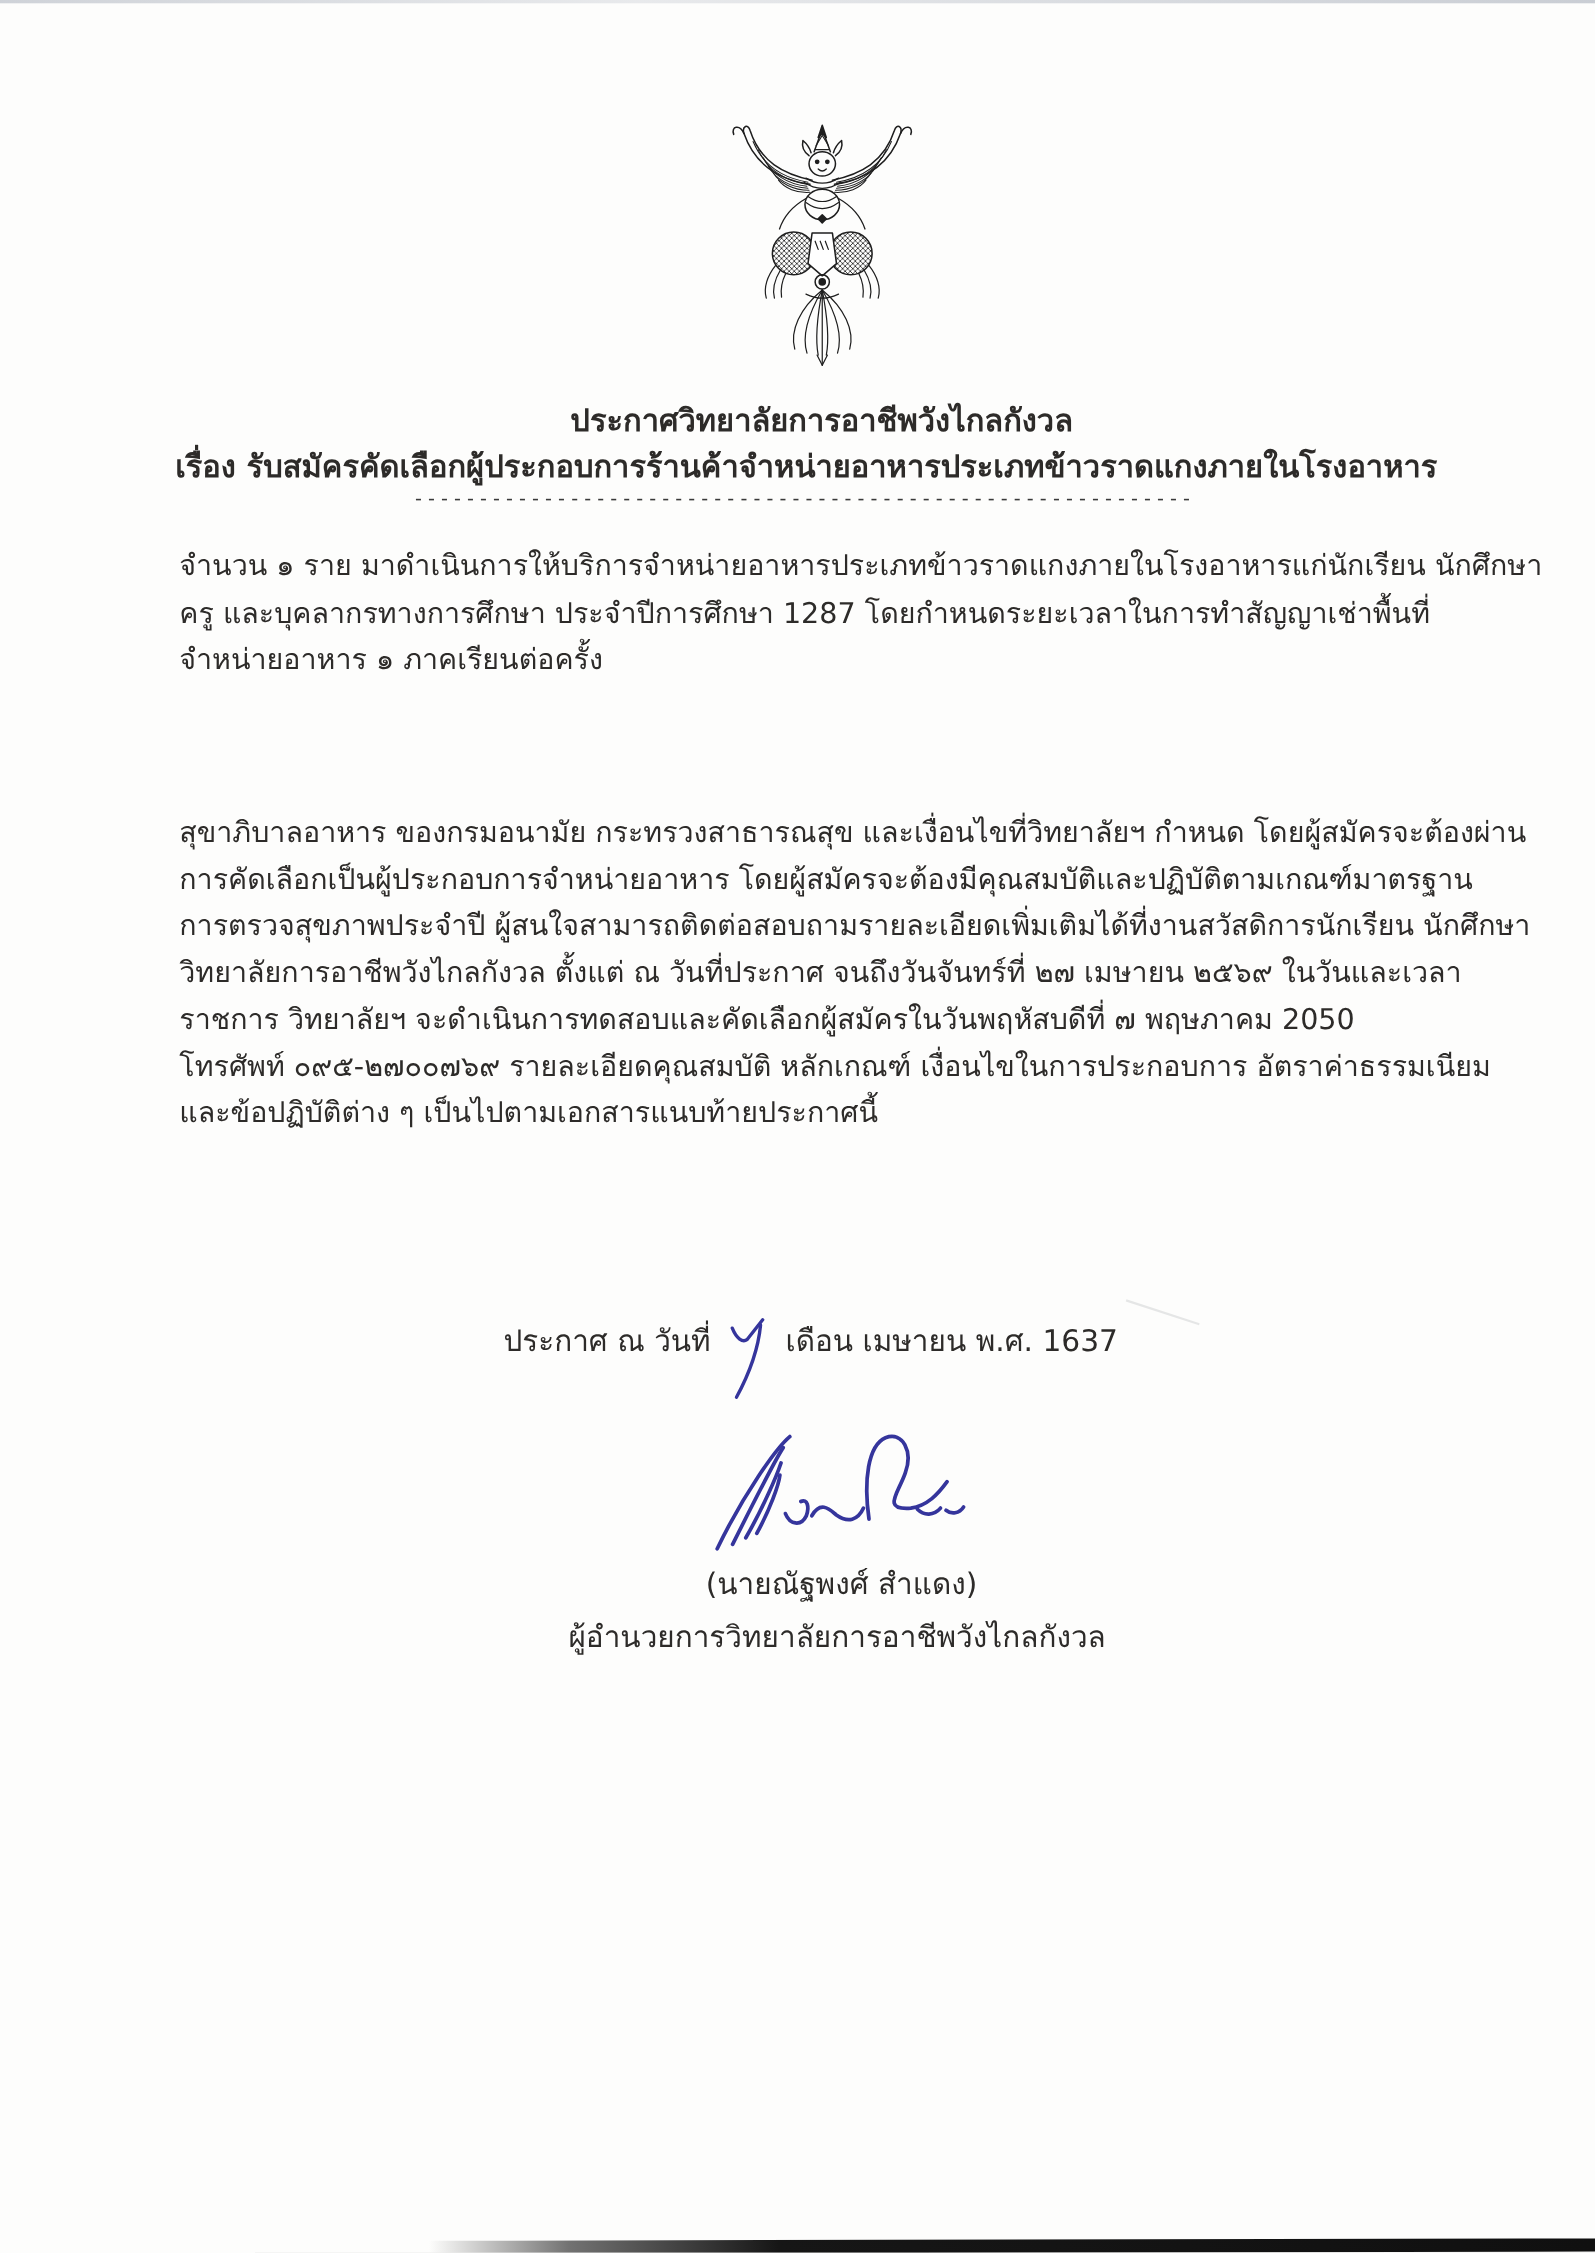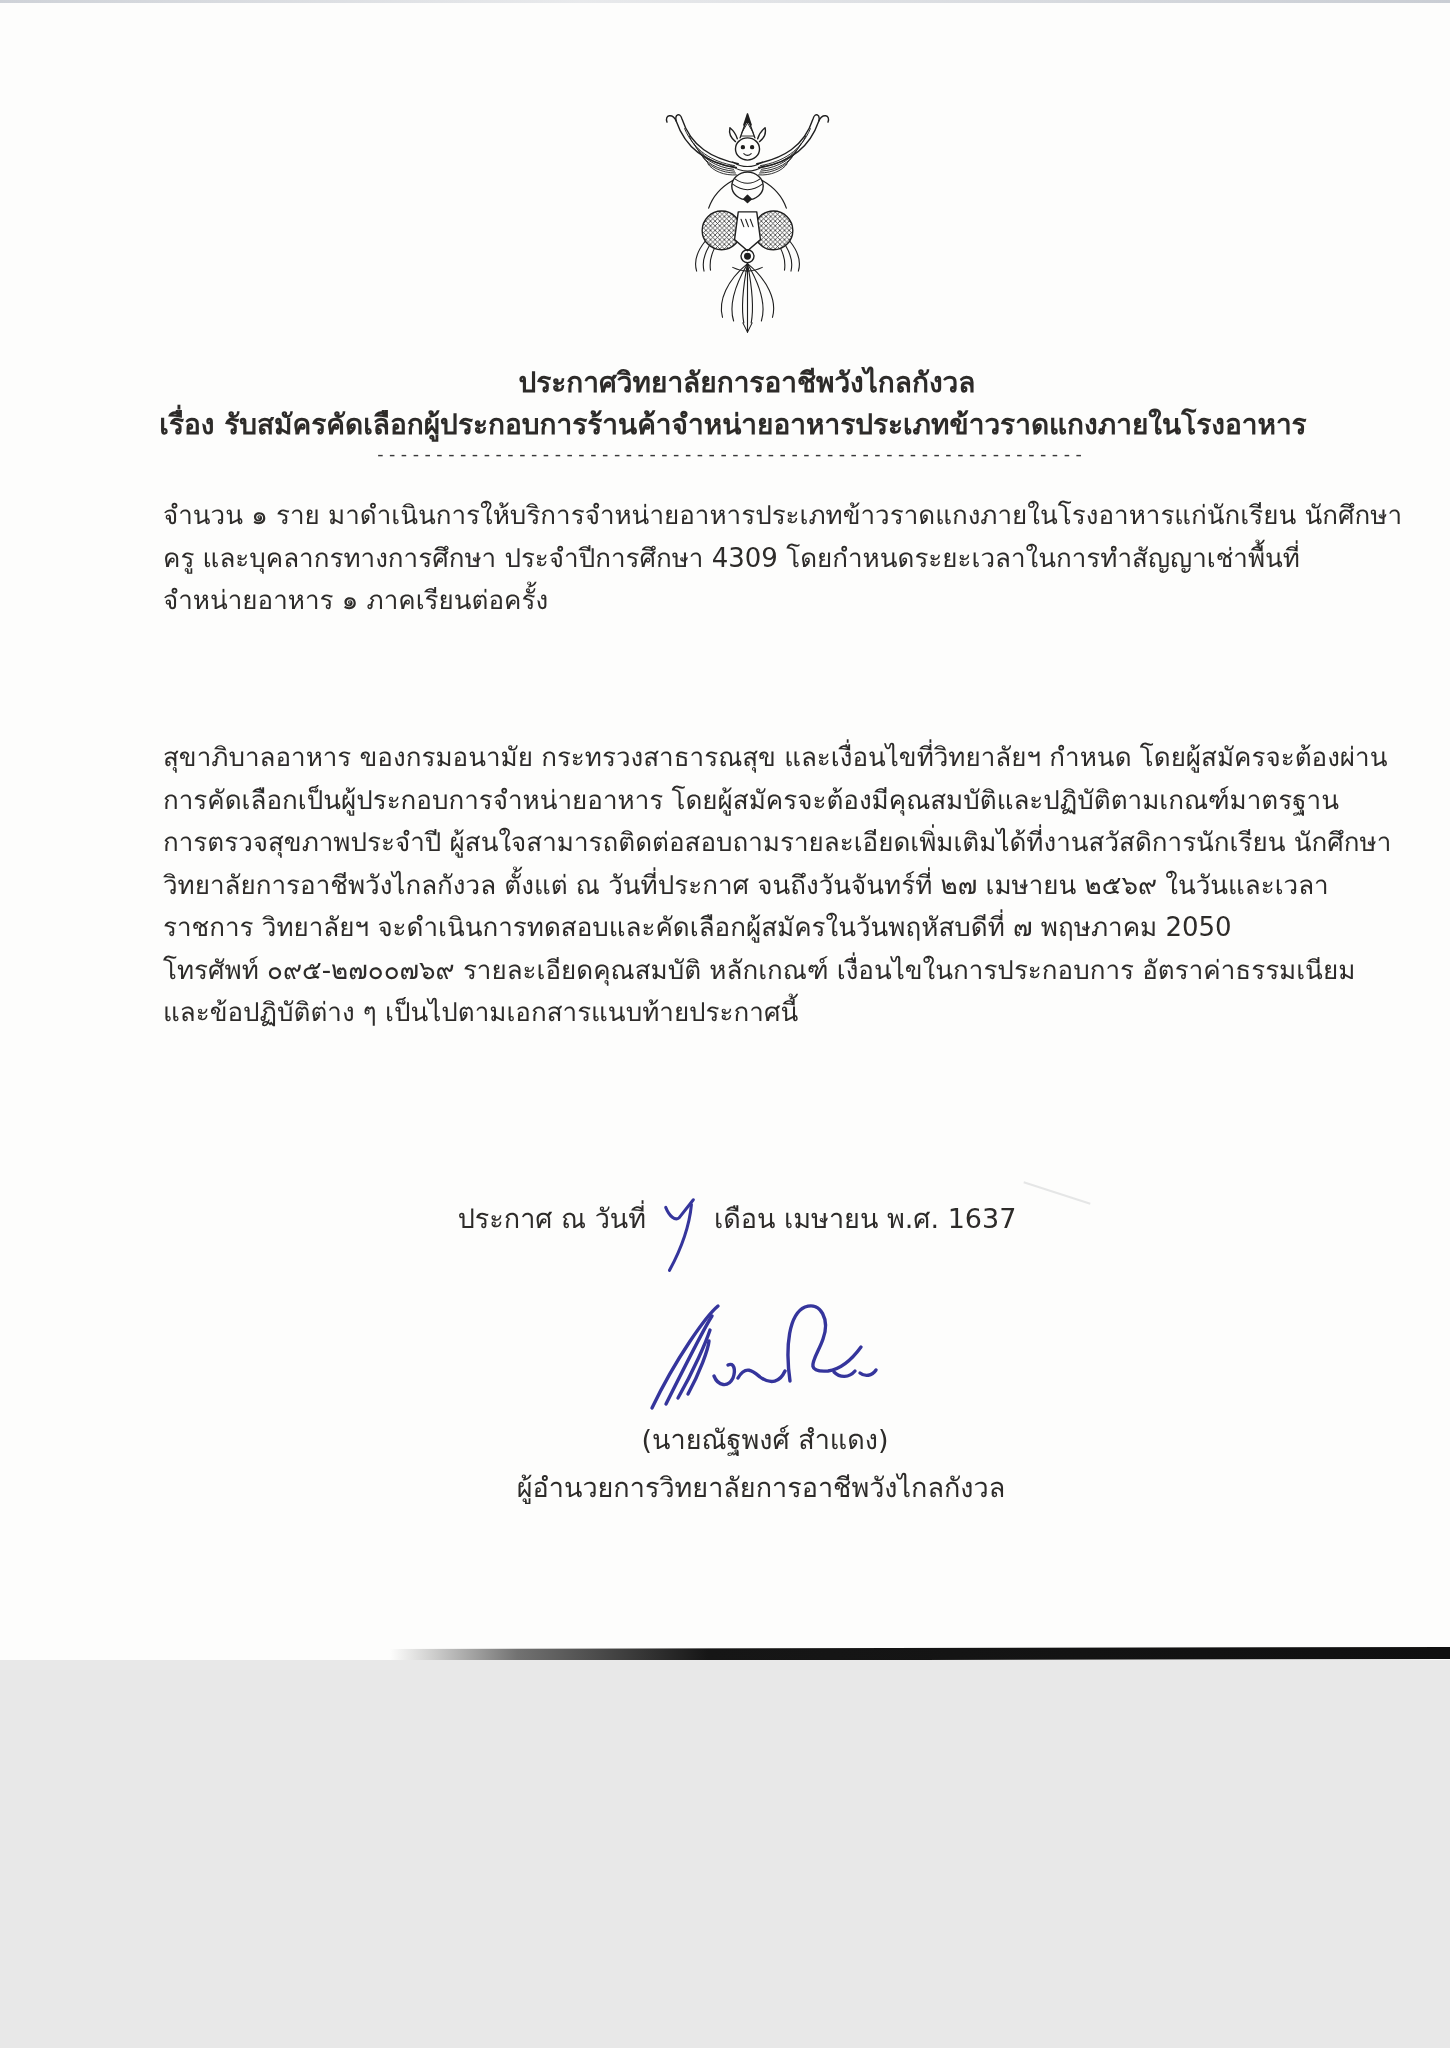--- a/index.html
+++ b/index.html
@@ -1,18 +1,18 @@
 <!DOCTYPE html>
 <html><head>
 <meta charset="utf-8">
 <style>
   html,body{margin:0;padding:0;background:#e8e8e8;}
   .page{
     position:relative;
-    width:1450px;height:1660px;
+    width:1450px;height:2048px;
     margin:0 auto;
     background:#fdfdfc;
     overflow:hidden;
     font-family:"DejaVu Sans","Liberation Sans",sans-serif;
     color:#2d2b29;
   }
   .scan-top-edge{
     position:absolute;top:0;left:0;width:100%;height:3px;
     background:linear-gradient(to right,rgba(150,158,172,.45),rgba(170,176,188,.25) 40%,rgba(150,158,172,.5));
   }
@@ -136,21 +136,21 @@
       <path d="M84,170 Q100,178 116,170"></path>
     </g>
   </svg>
 
   <div class="title1">ประกาศวิทยาลัยการอาชีพวังไกลกังวล</div>
   <div class="title2">เรื่อง รับสมัครคัดเลือกผู้ประกอบการร้านค้าจำหน่ายอาหารประเภทข้าวราดแกงภายในโรงอาหาร</div>
   <div class="divider">------------------------------------------------------------</div>
 
   <div class="bodyblock p1">
     <div class="bodyline">จำนวน ๑ ราย มาดำเนินการให้บริการจำหน่ายอาหารประเภทข้าวราดแกงภายในโรงอาหารแก่นักเรียน นักศึกษา</div>
-    <div class="bodyline">ครู และบุคลากรทางการศึกษา ประจำปีการศึกษา 4309 โดยกำหนดระยะเวลาในการทำสัญญาเช่าพื้นที่</div>
+    <div class="bodyline">ครู และบุคลากรทางการศึกษา ประจำปีการศึกษา 1287 โดยกำหนดระยะเวลาในการทำสัญญาเช่าพื้นที่</div>
     <div class="bodyline">จำหน่ายอาหาร ๑ ภาคเรียนต่อครั้ง</div>
   </div>
 
   <div class="bodyblock p2">
     <div class="bodyline">สุขาภิบาลอาหาร ของกรมอนามัย กระทรวงสาธารณสุข และเงื่อนไขที่วิทยาลัยฯ กำหนด โดยผู้สมัครจะต้องผ่าน</div>
     <div class="bodyline">การคัดเลือกเป็นผู้ประกอบการจำหน่ายอาหาร โดยผู้สมัครจะต้องมีคุณสมบัติและปฏิบัติตามเกณฑ์มาตรฐาน</div>
     <div class="bodyline">การตรวจสุขภาพประจำปี ผู้สนใจสามารถติดต่อสอบถามรายละเอียดเพิ่มเติมได้ที่งานสวัสดิการนักเรียน นักศึกษา</div>
     <div class="bodyline">วิทยาลัยการอาชีพวังไกลกังวล ตั้งแต่ ณ วันที่ประกาศ จนถึงวันจันทร์ที่ ๒๗ เมษายน ๒๕๖๙ ในวันและเวลา</div>
     <div class="bodyline">ราชการ วิทยาลัยฯ จะดำเนินการทดสอบและคัดเลือกผู้สมัครในวันพฤหัสบดีที่ ๗ พฤษภาคม 2050</div>
     <div class="bodyline">โทรศัพท์ ๐๙๕-๒๗๐๐๗๖๙ รายละเอียดคุณสมบัติ หลักเกณฑ์ เงื่อนไขในการประกอบการ อัตราค่าธรรมเนียม</div>

